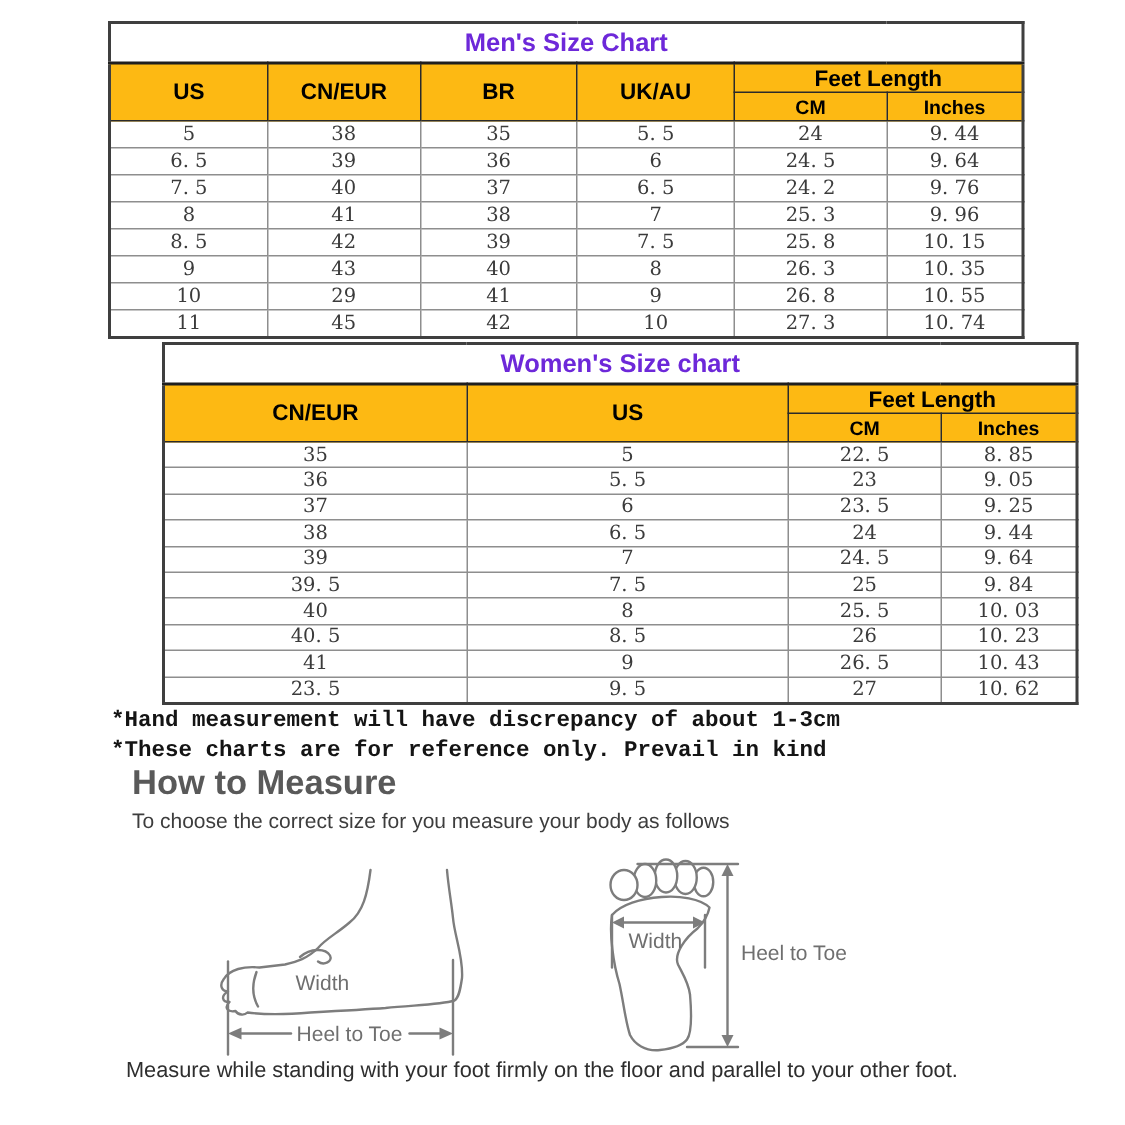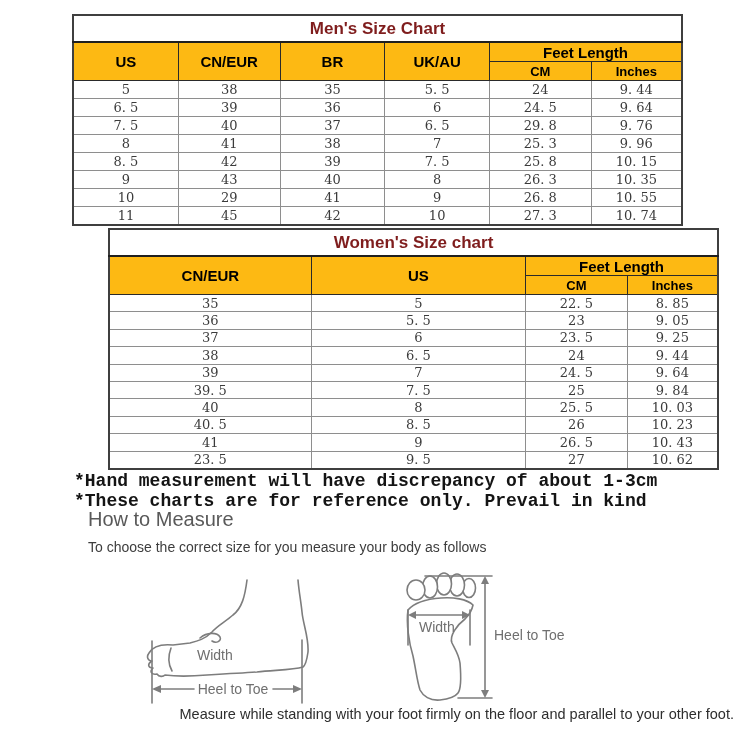--- a/index.html
+++ b/index.html
@@ -6,51 +6,51 @@
   .page{position:relative;width:750px;height:750px;background:#ffffff;overflow:hidden;
         font-family:"Liberation Sans",sans-serif;}
 
   
   .tbl-wrap{position:absolute;left:72px;width:611px;}
   .men-wrap{top:14px;}
   .women-wrap{top:228px;padding-left:36px;}
   table.size-table{width:100%;border-collapse:collapse;table-layout:fixed;
                    border:2px solid #3f3f3f;}
   .size-table th,.size-table td{padding:0;text-align:center;vertical-align:middle;}
-  .title-row th{background:#ffffff;color:#7f1d1d;font-size:17px;font-weight:bold;
+  .title-row th{background:#ffffff;color:#6d28d9;font-size:17px;font-weight:bold;
                 height:25px;border-bottom:2px solid #1f1f1f;}
   .head-row th,.sub-row th{background:#FDB913;color:#000;border:1px solid #2a2a2a;}
   .head-row th{font-size:15px;font-weight:bold;height:18px;}
   .sub-row th{font-size:13px;font-weight:bold;height:18px;}
   tbody td{border:1px solid #8e8e8e;color:#3b3b3b;
            font-family:"DejaVu Serif",serif;font-size:13px;}
   .men-wrap tbody td{height:17px;}
   .women-wrap tbody td{height:16.4px;}
 
   
   .notes{position:absolute;left:74px;top:471px;color:#141414;
          font-family:"Liberation Mono",monospace;font-weight:bold;
-         font-size:18px;line-height:20px;white-space:nowrap;}
+         font-size:15px;line-height:20px;white-space:nowrap;}
 
   
   .howto-heading{position:absolute;left:88px;top:508px;color:#595959;
-                 font-size:20px;font-weight:normal;}
+                 font-size:23px;font-weight:bold;}
   .howto-sub{position:absolute;left:88px;top:539px;color:#3d3d3d;font-size:14px;}
 
   
   .diag{position:absolute;}
   .diag-side{left:145px;top:566px;}
   .diag-sole{left:395px;top:563px;}
   .diag path,.diag line,.diag ellipse{fill:none;stroke:#7d7d7d;stroke-width:1.6;
                                       stroke-linecap:round;stroke-linejoin:round;}
   .diag ellipse{fill:#ffffff;}
   .diag polygon{fill:#7d7d7d;stroke:none;}
   .diag text{fill:#6f6f6f;font-family:"Liberation Sans",sans-serif;font-size:14px;}
 
-  .caption{position:absolute;left:84px;top:706px;width:650px;text-align:right;
+  .caption{position:absolute;left:84px;top:706px;width:650px;text-align:left;
            color:#2e2e2e;font-size:14.5px;}
 </style>
 </head>
 <body>
 
 <div class="page">
 
   <div class="tbl-wrap men-wrap">
     <table class="size-table">
       <colgroup>
@@ -92,21 +92,21 @@
             <td>36</td>
             <td>6</td>
             <td>24. 5</td>
             <td>9. 64</td>
           </tr>
           <tr>
             <td>7. 5</td>
             <td>40</td>
             <td>37</td>
             <td>6. 5</td>
-            <td>29. 8</td>
+            <td>24. 2</td>
             <td>9. 76</td>
           </tr>
           <tr>
             <td>8</td>
             <td>41</td>
             <td>38</td>
             <td>7</td>
             <td>25. 3</td>
             <td>9. 96</td>
           </tr>

